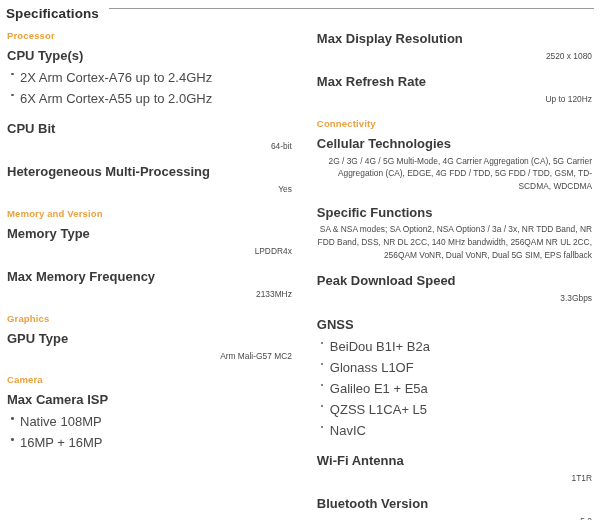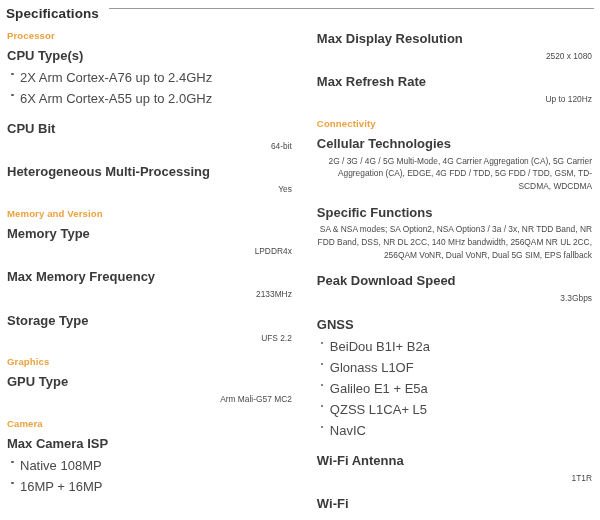--- a/index.html
+++ b/index.html
@@ -161,24 +161,20 @@
         <div class="section">
           <div class="section-head">Memory and Version</div>
           <div class="spec">
             <div class="spec-label">Memory Type</div>
             <div class="spec-value">LPDDR4x</div>
           </div>
           <div class="spec">
             <div class="spec-label">Max Memory Frequency</div>
             <div class="spec-value">2133MHz</div>
           </div>
-          <div class="spec">
-            <div class="spec-label">Storage Type</div>
-            <div class="spec-value">UFS 2.2</div>
-          </div>
         </div>
         <div class="section">
           <div class="section-head">Graphics</div>
           <div class="spec">
             <div class="spec-label">GPU Type</div>
             <div class="spec-value">Arm Mali-G57 MC2</div>
           </div>
         </div>
         <div class="section">
           <div class="section-head">Camera</div>
@@ -224,21 +220,20 @@
               <li>Galileo E1 + E5a</li>
               <li>QZSS L1CA+ L5</li>
               <li>NavIC</li>
             </ul>
           </div>
           <div class="spec">
             <div class="spec-label">Wi-Fi Antenna</div>
             <div class="spec-value">1T1R</div>
           </div>
           <div class="spec">
-            <div class="spec-label">Wi-Fi</div>
           </div>
           <div class="spec">
             <div class="spec-label">Bluetooth Version</div>
             <div class="spec-value">5.2</div>
           </div>
         </div>
       </div>
   </div>
 
 </div>

